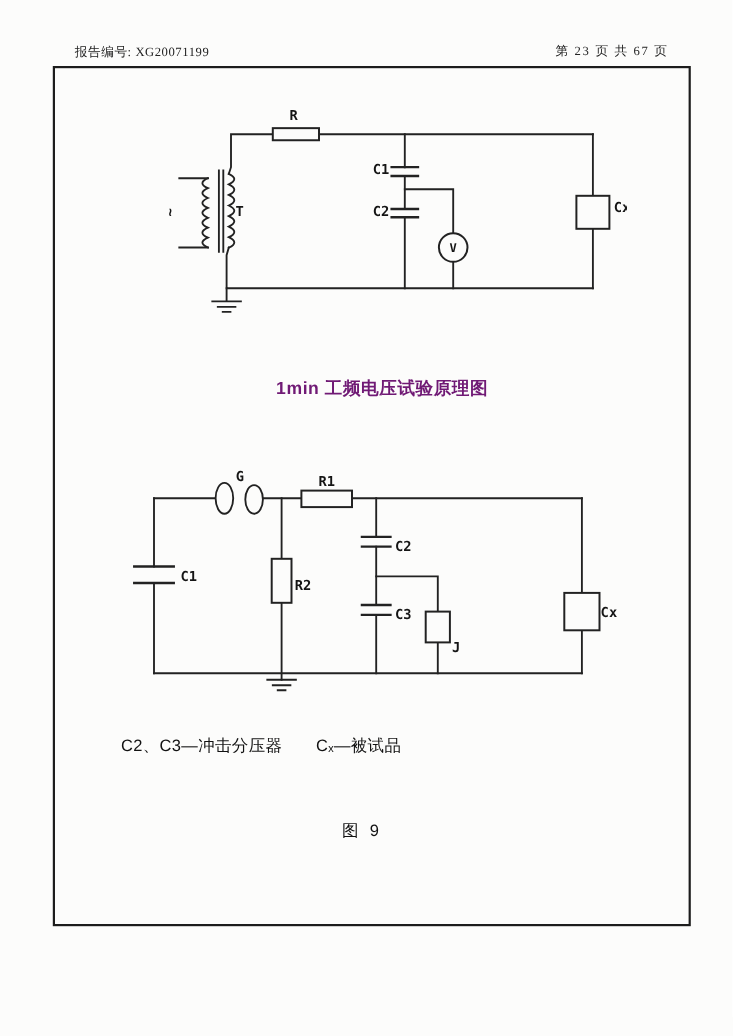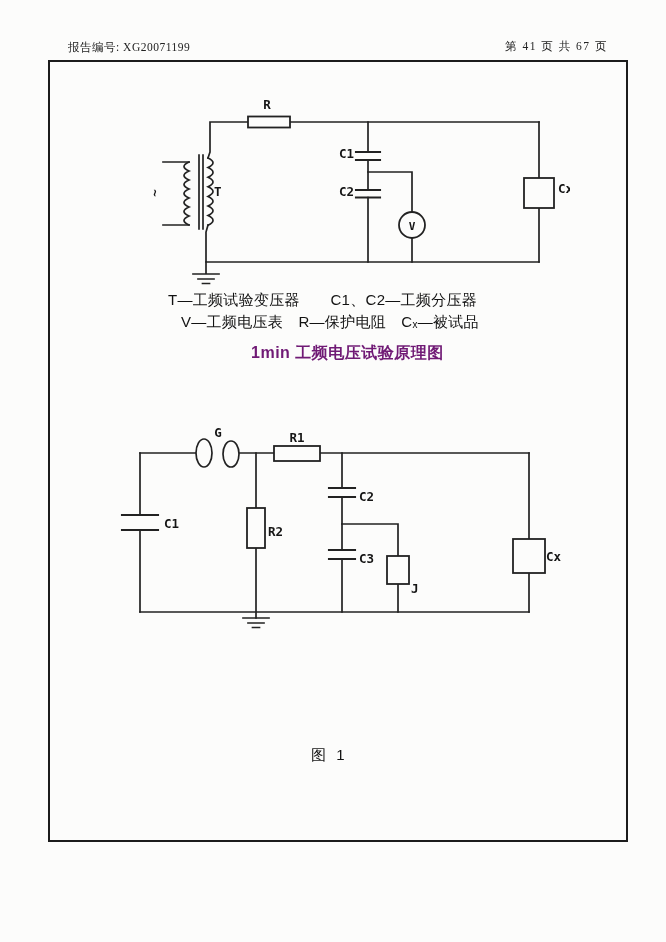--- a/index.html
+++ b/index.html
@@ -24,21 +24,21 @@
          font-family:"Liberation Sans","DejaVu Sans",sans-serif;letter-spacing:0.5px;}
   .figcap{position:absolute;font-size:15px;color:#121212;white-space:pre;
           font-family:"Liberation Sans","DejaVu Sans",sans-serif;letter-spacing:3px;}
 </style>
 </head>
 <body>
 
 <div class="page">
 
   <span class="hdr hdr-left">报告编号: XG20071199</span>
-  <span class="hdr hdr-right">第 41 页 共 67 页</span>
+  <span class="hdr hdr-right">第 23 页 共 67 页</span>
 
   <div class="frame"></div>
 
   <svg class="circ" style="left:130px;top:90px" width="440" height="200" viewBox="0 0 440 200">
     <g class="wire">
       <path d="M409 32 L80 32 L80 62 L78 68"></path>
       <path d="M33 72 L59 72 M33 135 L59 135"></path>
       <g>
         <path d="M59 72 q-10 4.5 0 9 q-10 4.5 0 9 q-10 4.5 0 9 q-10 4.5 0 9 q-10 4.5 0 9 q-10 4.5 0 9 q-10 4.5 0 9"></path>
         <path d="M69 65 L69 139 M73 65 L73 139"></path>
@@ -59,22 +59,20 @@
     <circle class="comp" cx="282" cy="135" r="13"></circle>
     <text class="clabel" x="137" y="19" text-anchor="middle">R</text>
     <text class="clabel" x="28" y="106" text-anchor="middle" transform="rotate(90 26 101)">~</text>
     <text class="clabel" x="84" y="106">T</text>
     <text class="clabel" x="224" y="68" text-anchor="end">C1</text>
     <text class="clabel" x="224" y="106" text-anchor="end">C2</text>
     <text class="clabel vlabel" x="282" y="139.5" text-anchor="middle">V</text>
     <text class="clabel" x="428" y="103">Cx</text>
   </svg>
 
-  <div class="legend" style="left:168px;top:292px">T—工频试验变压器　　C1、C2—工频分压器</div>
-  <div class="legend" style="left:181px;top:314px">V—工频电压表　R—保护电阻　Cₓ—被试品</div>
   <div class="title" style="left:251px;top:343px">1min 工频电压试验原理图</div>
 
   <svg class="circ" style="left:100px;top:420px" width="480" height="225" viewBox="0 0 480 225">
     <g class="wire">
       <path d="M40 33 L96 33 M139 33 L429 33"></path>
       <g>
         <path d="M40 33 L40 95 M40 110 L40 192"></path>
         <path class="plate" d="M22 95 L58 95 M22 110 L58 110"></path>
       </g>
       <path d="M40 192 L429 192"></path>
@@ -97,16 +95,17 @@
     <text class="clabel" x="118" y="17" text-anchor="middle">G</text>
     <text class="clabel" x="197" y="22" text-anchor="middle">R1</text>
     <text class="clabel" x="168" y="116">R2</text>
     <text class="clabel" x="64" y="108">C1</text>
     <text class="clabel" x="259" y="81">C2</text>
     <text class="clabel" x="259" y="143">C3</text>
     <text class="clabel" x="311" y="173">J</text>
     <text class="clabel" x="446" y="141">Cx</text>
   </svg>
 
+  <div class="legend" style="left:110px;top:671px">C2、C3—冲击分压器　　Cₓ—被试品</div>
 
-  <div class="figcap" style="left:311px;top:746px">图 1</div>
+  <div class="figcap" style="left:311px;top:746px">图 9</div>
 
 </div>
 
 </body></html>

